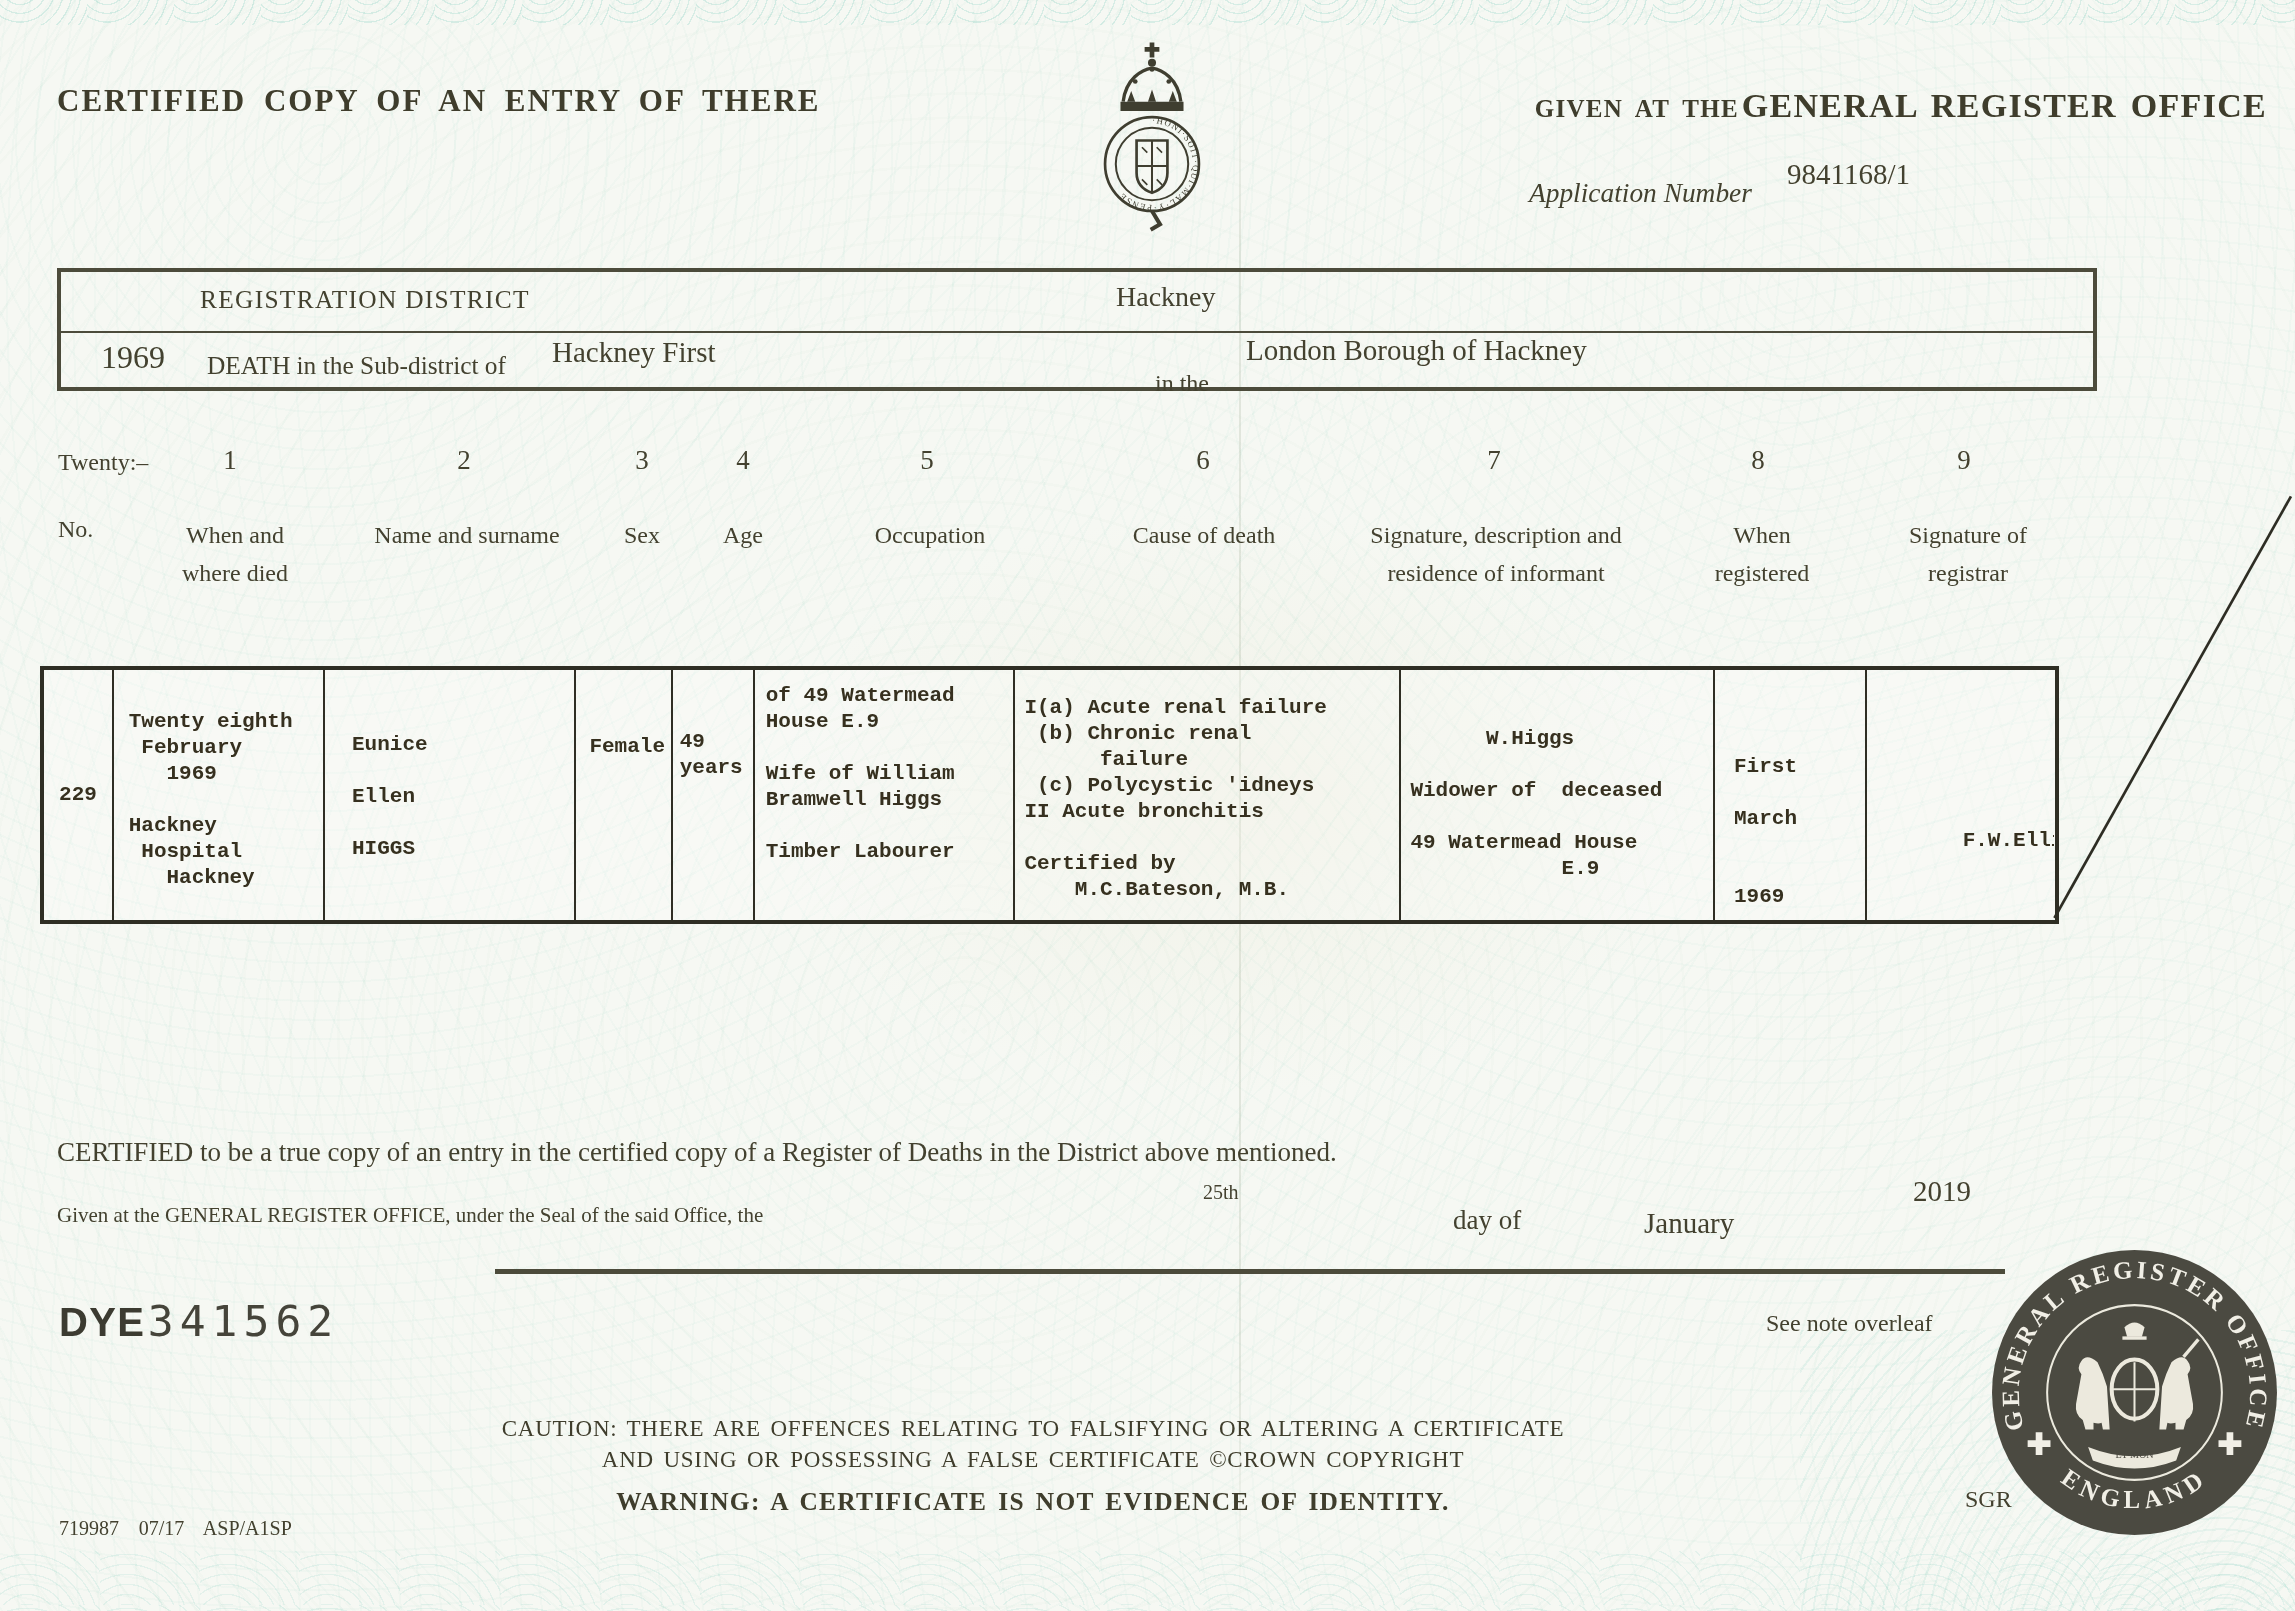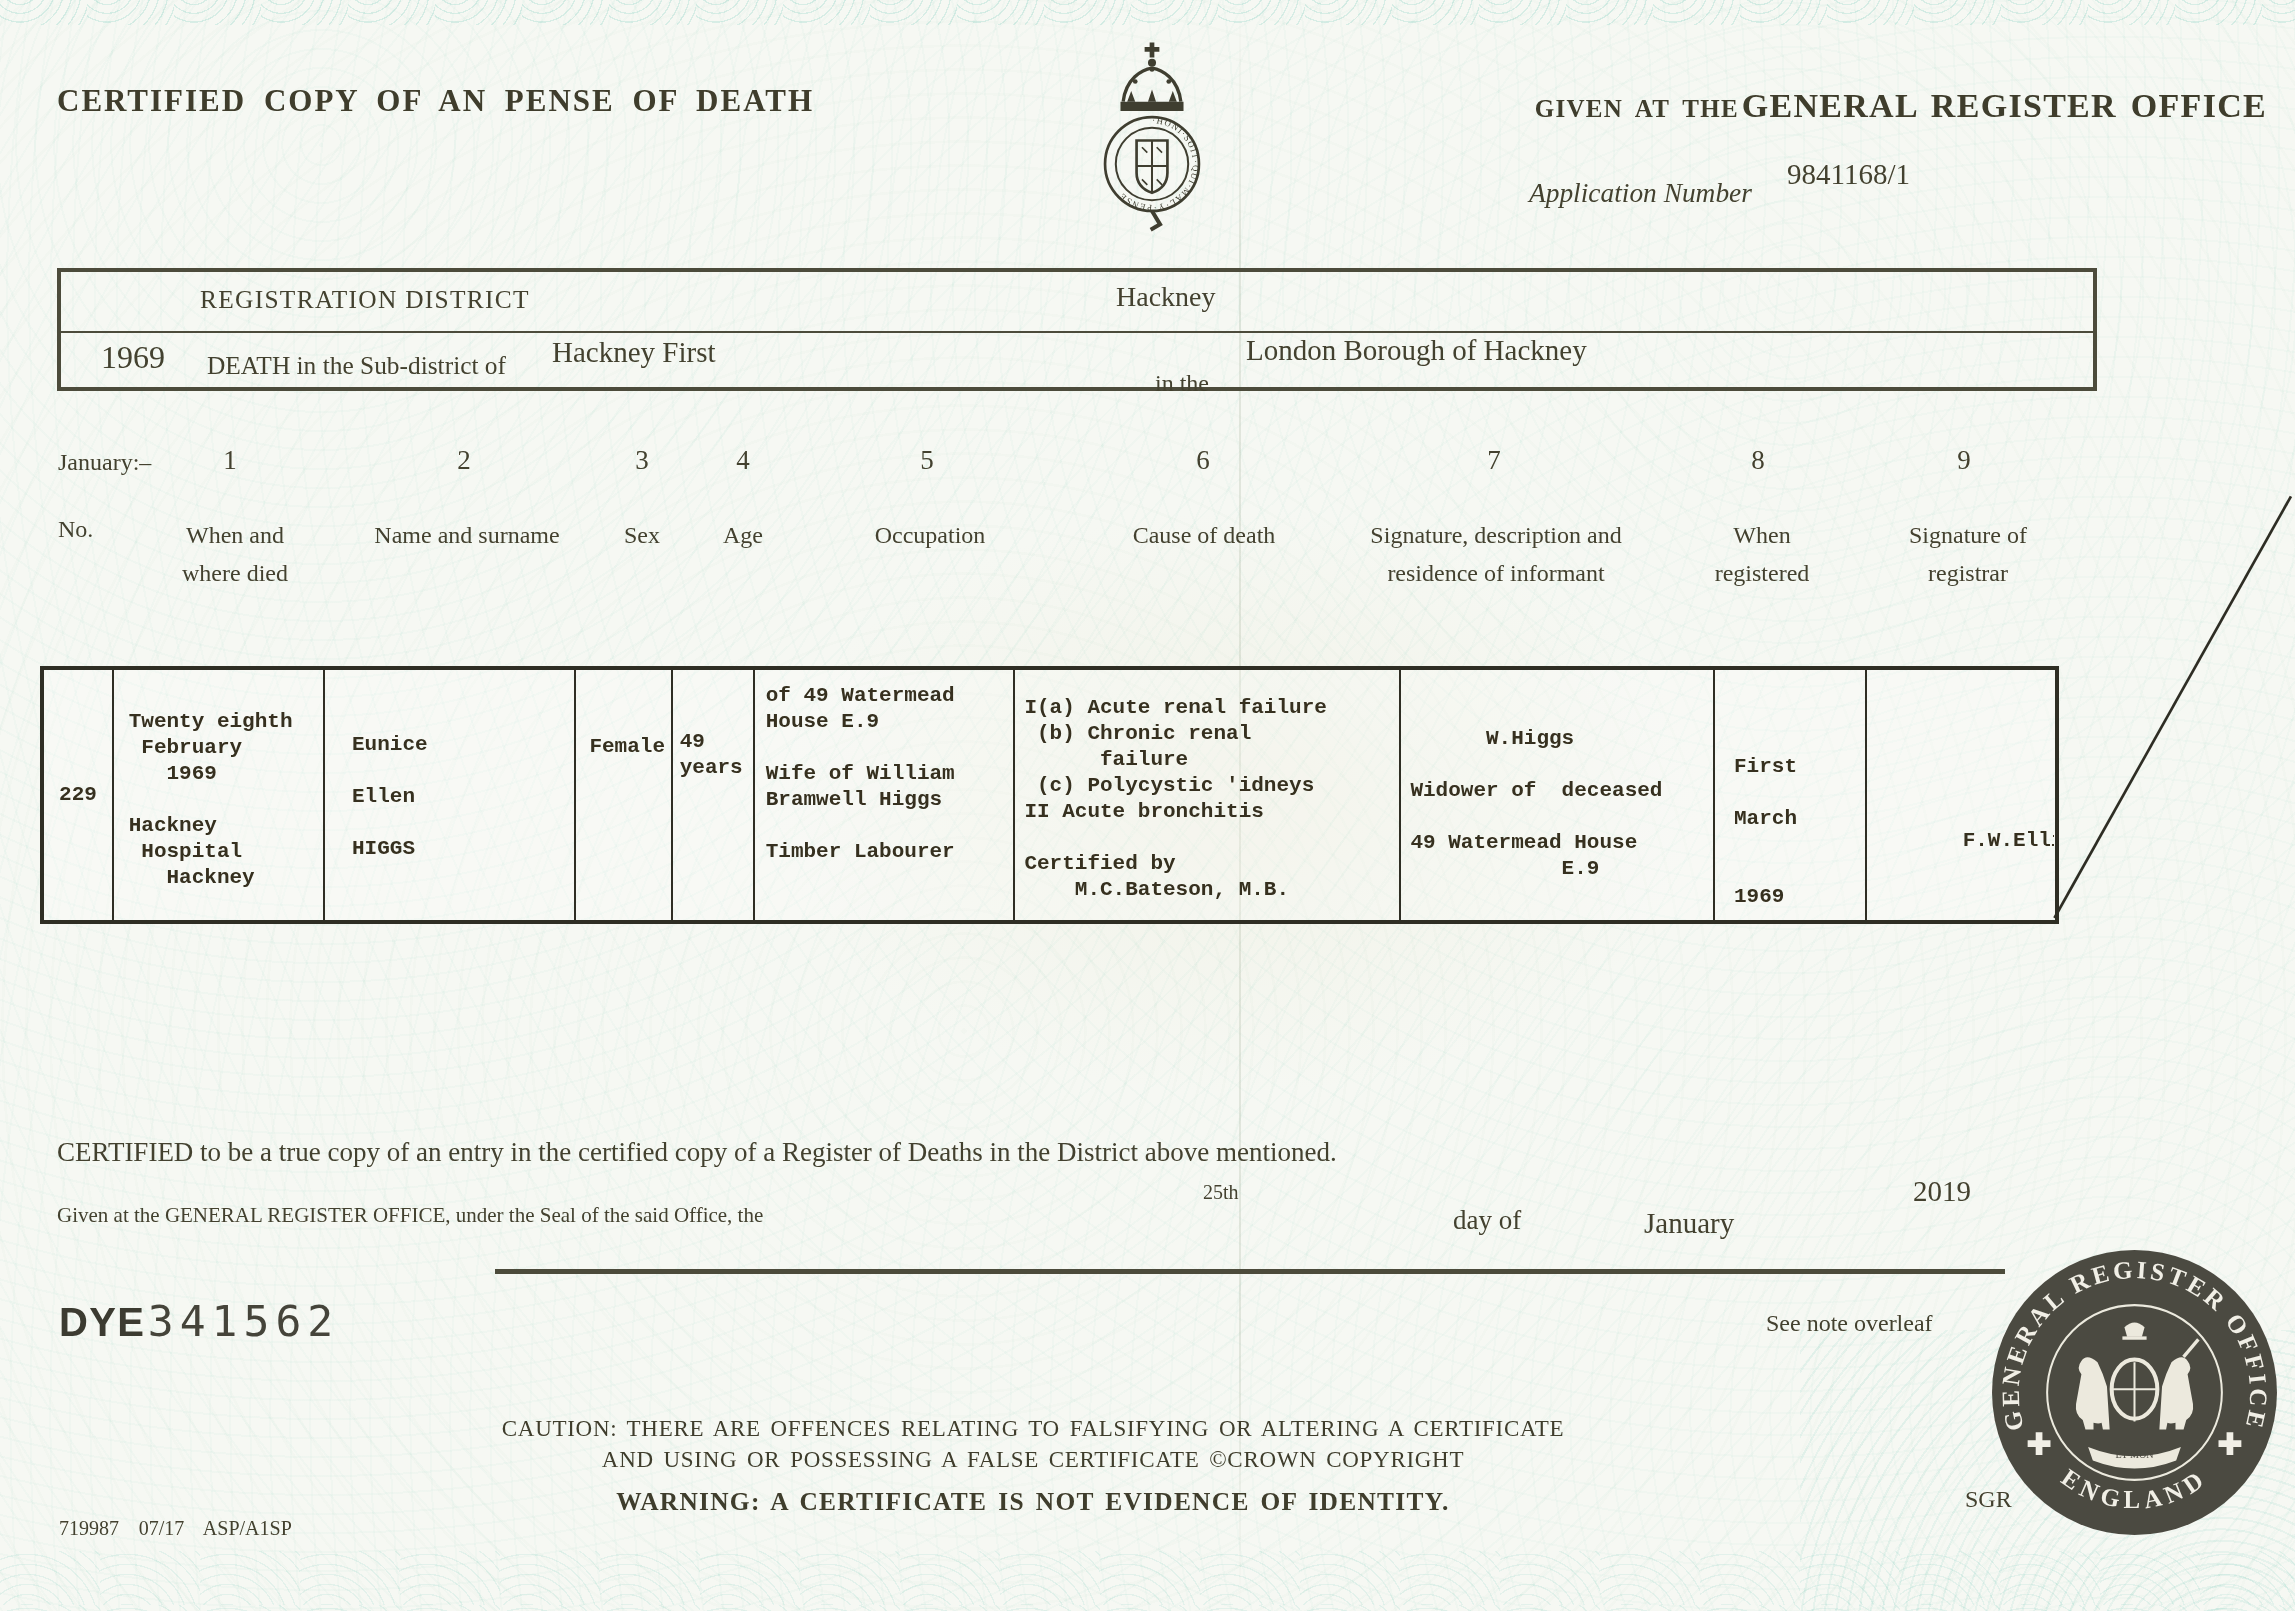--- a/index.html
+++ b/index.html
@@ -106,21 +106,21 @@
 <body>
 
 <div class="page">
 
   <div class="abs edge-top"></div>
   <div class="abs edge-bottom"></div>
   <div class="abs corner-swirl"></div>
   <div class="abs fold-line"></div>
   <div class="abs watermark"></div>
 
-  <div class="abs doc-title">CERTIFIED COPY OF AN PENSE OF DEATH</div>
+  <div class="abs doc-title">CERTIFIED COPY OF AN ENTRY OF THERE</div>
 
   <svg class="abs crest-svg" viewBox="0 0 170 285">
     <g stroke="#3f3e30" fill="none" stroke-width="5">
       <path d="M85,4 v22 M74,14 h22" stroke-width="7"></path>
       <circle cx="85" cy="34" r="6" fill="#3f3e30" stroke="none"></circle>
       <path d="M42,92 C46,58 70,44 85,42 C100,44 124,58 128,92"></path>
       <path d="M38,92 h94 v14 h-94 z" fill="#3f3e30" stroke="none"></path>
       <path d="M48,92 l6,-16 l6,16 z M79,92 l6,-18 l6,18 z M110,92 l6,-16 l6,16 z" fill="#3f3e30" stroke="none"></path>
       <circle cx="60" cy="62" r="3.5" fill="#3f3e30" stroke="none"></circle>
       <circle cx="110" cy="62" r="3.5" fill="#3f3e30" stroke="none"></circle>
@@ -151,21 +151,21 @@
     <div class="regbox-divider"></div>
     <div class="abs reg-district-label">REGISTRATION DISTRICT</div>
     <div class="abs reg-district-value">Hackney</div>
     <div class="abs reg-year">1969</div>
     <div class="abs reg-subdistrict-label">DEATH in the Sub-district of</div>
     <div class="abs reg-subdistrict-value">Hackney First</div>
     <div class="abs reg-inthe">in the</div>
     <div class="abs reg-borough">London Borough of Hackney</div>
   </div>
 
-  <div class="abs col-caption">January:–</div>
+  <div class="abs col-caption">Twenty:–</div>
   <div class="abs cnum c1">1</div>
   <div class="abs cnum c2">2</div>
   <div class="abs cnum c3">3</div>
   <div class="abs cnum c4">4</div>
   <div class="abs cnum c5">5</div>
   <div class="abs cnum c6">6</div>
   <div class="abs cnum c7">7</div>
   <div class="abs cnum c8">8</div>
   <div class="abs cnum c9">9</div>
   <div class="abs no-label">No.</div>

